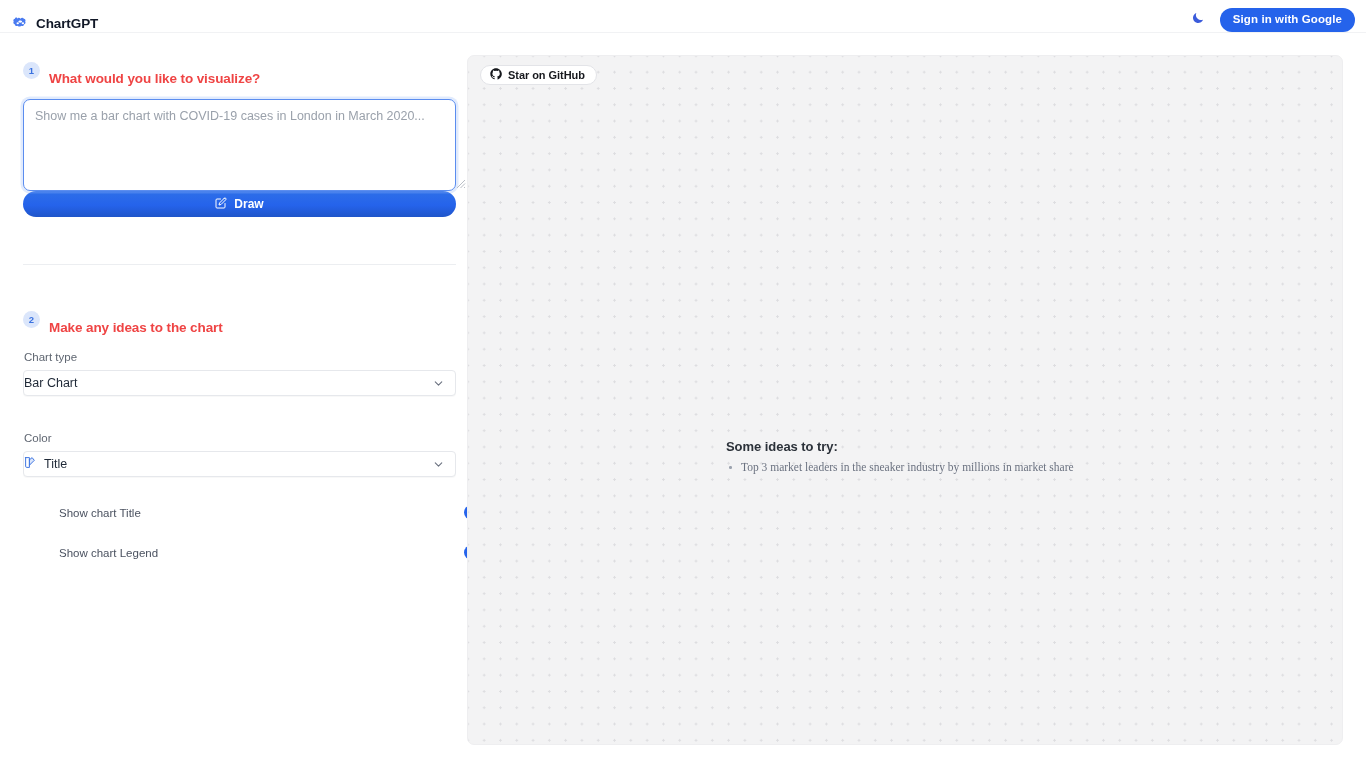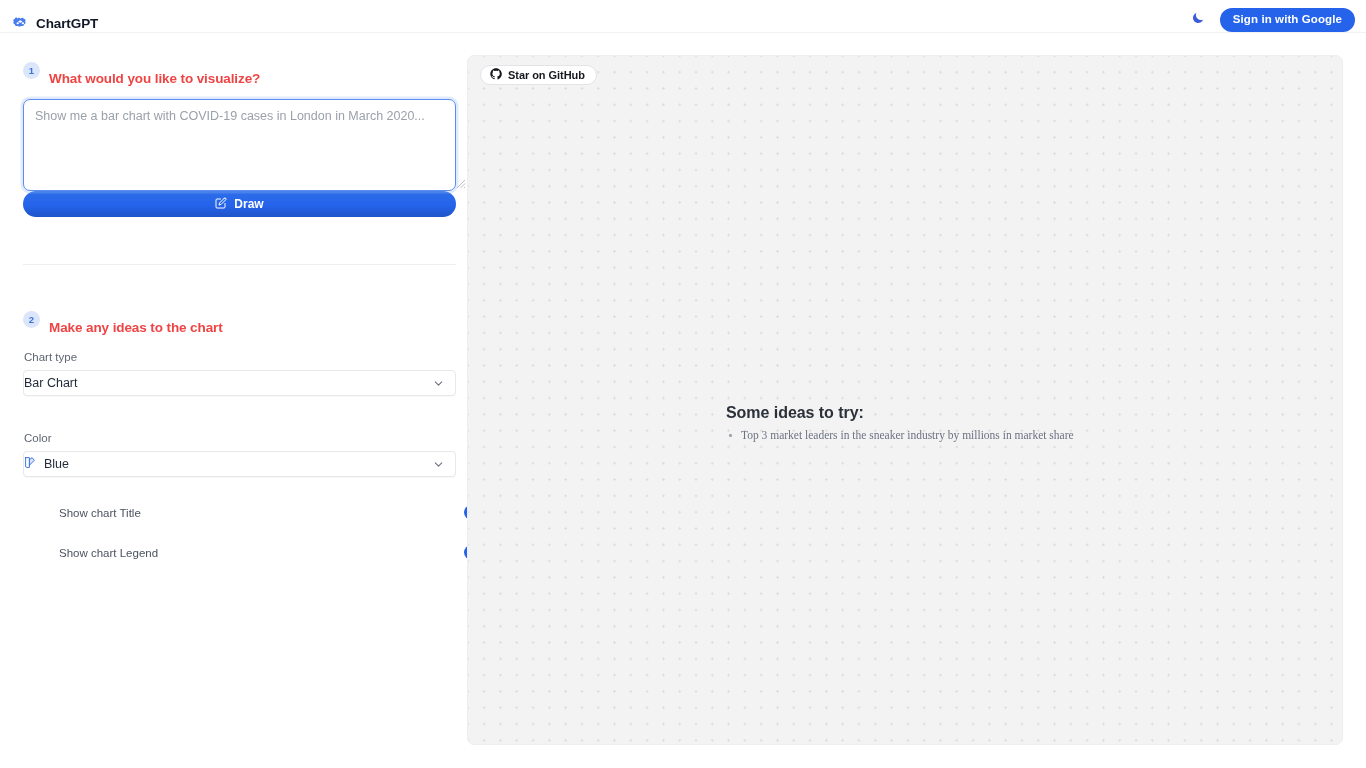--- a/index.html
+++ b/index.html
@@ -268,25 +268,26 @@
     letter-spacing: -0.05px;
   }
 
   .ideas {
     position: absolute;
     left: 258px;
     top: 348px;
     width: 400px;
   }
   .ideas-title {
-    font-size: 16px;
+    font-size: 13px;
     font-weight: 700;
     color: #2b3139;
     margin-bottom: 6px;
     letter-spacing: -0.05px;
+    margin-top: 35px;
   }
   .ideas-list { list-style: none; font-family: Liberation Serif, serif; }
   .ideas-list li {
     font-size: 11.5px;
     color: #6b7280;
     line-height: 14.4px;
     padding-left: 15px;
     position: relative;
   }
   .ideas-list li::before {
@@ -378,21 +379,21 @@
 
       <div class="field-label">Color</div>
       <div class="select-box">
         <span class="select-value">
           <span>
             <svg width="13" height="13" viewBox="0 0 24 24" fill="none" stroke="#3b72e0" stroke-width="1.8" stroke-linecap="round" stroke-linejoin="round">
               <path d="M3 3h7v18H5a2 2 0 0 1-2-2V3z"></path>
               <path d="M10 7l5-4 4 5-9 9V7z" fill="#dbe6fb" stroke="#3b72e0"></path>
             </svg>
           </span>
-          <span>Blue</span>
+          <span>Title</span>
         </span>
         <span class="chevron">
           <svg width="13" height="13" viewBox="0 0 24 24" fill="none" stroke="#6b7280" stroke-width="2" stroke-linecap="round" stroke-linejoin="round">
             <polyline points="6 9 12 15 18 9"></polyline>
           </svg>
         </span>
       </div>
 
       <div class="toggle-row first">
         <span class="toggle-label">Show chart Title</span>

